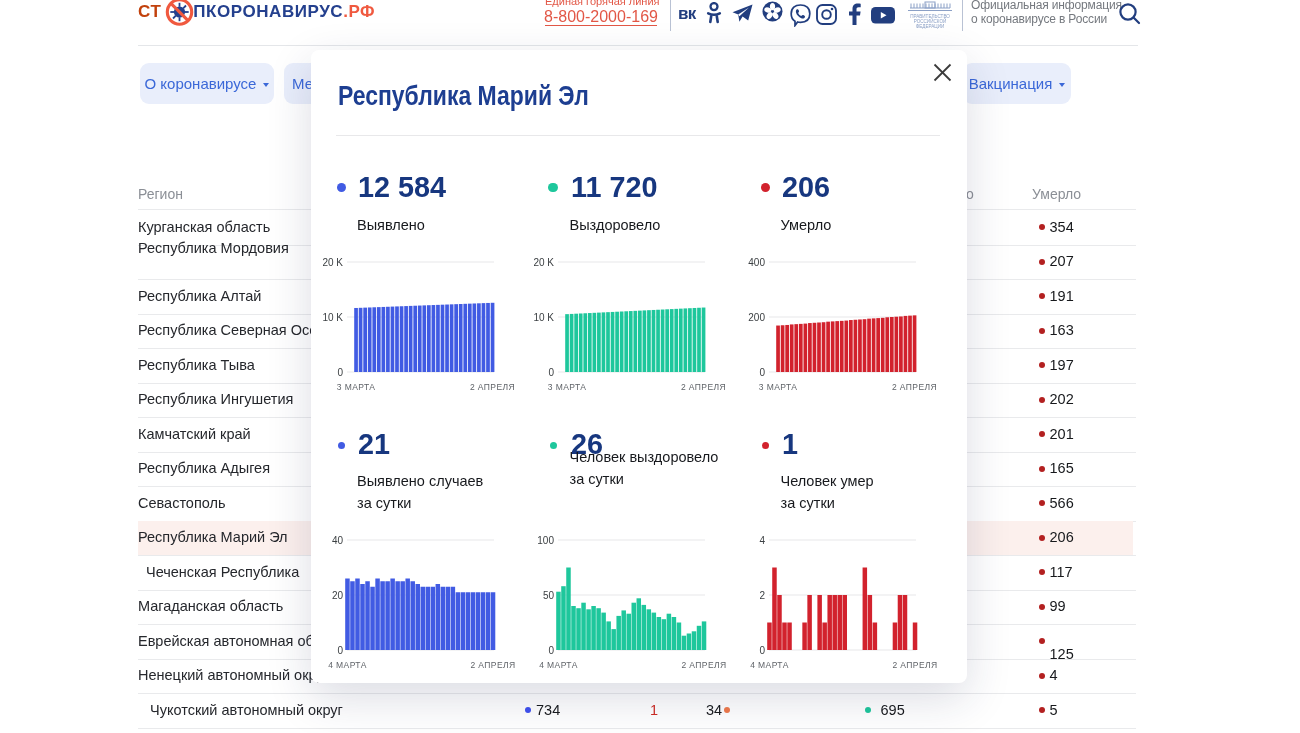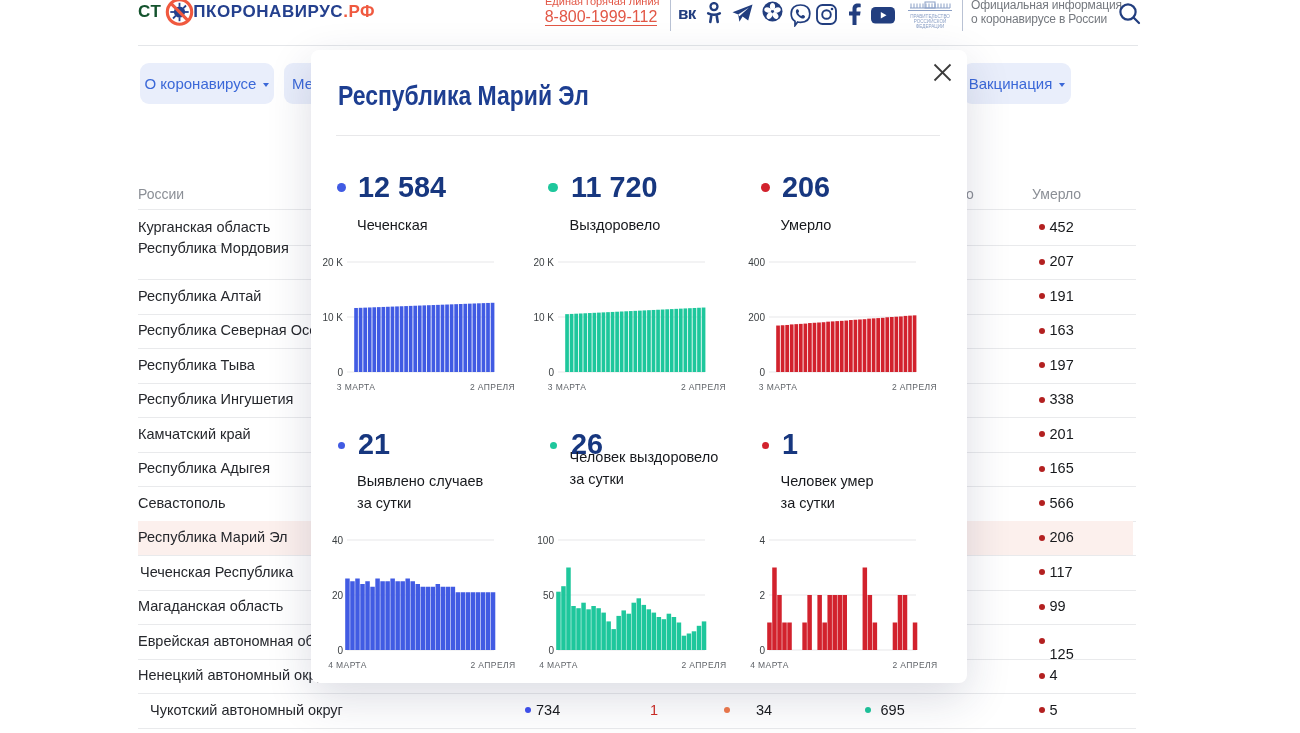--- a/index.html
+++ b/index.html
@@ -4,40 +4,40 @@
 html,body{width:1300px;height:733px;overflow:hidden;background:#fff;font-family:"Liberation Sans",sans-serif;position:relative}
 .abs{position:absolute}
 .navbtn{position:absolute;top:63px;height:41px;background:#e9eefb;border-radius:9px;color:#3b68d8;font-size:15px;display:flex;align-items:center;justify-content:center;white-space:nowrap}
 .arr{display:inline-block;width:0;height:0;border-left:3.5px solid transparent;border-right:3.5px solid transparent;border-top:4.5px solid #3b68d8;margin-left:7px;margin-top:3px}
 .rowtx{position:absolute;left:0;font-size:14.5px;color:#25272c;white-space:nowrap}
 .dot{position:absolute;border-radius:50%}
 .num{position:absolute;font-size:14.5px;color:#17191c;white-space:nowrap}
 .bignum{font-weight:bold;font-size:30px;color:#17377f;display:inline-block;transform:scaleX(0.96);transform-origin:0 50%;white-space:nowrap}
 .slabel{position:absolute;font-size:14.5px;color:#17191d;line-height:22px;white-space:nowrap}
 </style></head><body>
-<div class="abs" style="left:138px;top:2px;font-weight:bold;font-size:17px;letter-spacing:0.55px;white-space:nowrap"><span style="color:#14532d">СТ</span><span style="display:inline-block;width:32px"></span><span style="color:#24408e">ПКОРОНАВИРУС</span><span style="color:#f0593f">.РФ</span></div>
+<div class="abs" style="left:138px;top:2px;font-weight:bold;font-size:17px;letter-spacing:0.55px;white-space:nowrap"><span style="color:#c2410c">СТ</span><span style="display:inline-block;width:32px"></span><span style="color:#24408e">ПКОРОНАВИРУС</span><span style="color:#f0593f">.РФ</span></div>
 <svg class="abs" style="left:164px;top:-2px" width="32" height="30">
     <g transform="translate(15.5,14)">
       <g fill="#24408e">
         <circle r="5.6"></circle>
         <rect x="-0.9" y="-9.2" width="1.8" height="4" transform="rotate(0)"></rect>
         <rect x="-0.9" y="-9.2" width="1.8" height="4" transform="rotate(45)"></rect>
         <rect x="-0.9" y="-9.2" width="1.8" height="4" transform="rotate(90)"></rect>
         <rect x="-0.9" y="-9.2" width="1.8" height="4" transform="rotate(135)"></rect>
         <rect x="-0.9" y="-9.2" width="1.8" height="4" transform="rotate(180)"></rect>
         <rect x="-0.9" y="-9.2" width="1.8" height="4" transform="rotate(225)"></rect>
         <rect x="-0.9" y="-9.2" width="1.8" height="4" transform="rotate(270)"></rect>
         <rect x="-0.9" y="-9.2" width="1.8" height="4" transform="rotate(315)"></rect>
       </g>
       <circle r="12.2" fill="none" stroke="#f0593f" stroke-width="3.1"></circle>
       <line x1="-8.6" y1="-8.6" x2="8.6" y2="8.6" stroke="#f0593f" stroke-width="3.1"></line>
     </g>
   </svg>
 <div class="abs" style="left:545px;top:-5.5px;width:112px;text-align:center;color:#e25746;font-size:11px;white-space:nowrap">Единая горячая линия</div>
-<div class="abs" style="left:543px;top:8px;width:116px;text-align:center;color:#e25746;font-size:16px;white-space:nowrap">8-800-1999-112</div>
+<div class="abs" style="left:543px;top:8px;width:116px;text-align:center;color:#e25746;font-size:16px;white-space:nowrap">8-800-2000-169</div>
 <div class="abs" style="left:545px;top:24.5px;width:112px;height:1.5px;background:#e25746"></div>
 <div class="abs" style="left:670px;top:0;width:1px;height:31px;background:#b9c2d4"></div>
 <div class="abs" style="left:678px;top:4px;width:21px;font-weight:bold;font-size:17px;letter-spacing:-0.8px;color:#223e7f">вк</div>
 <svg class="abs" style="left:706px;top:2px" width="16" height="24">
     <circle cx="8" cy="4.6" r="3.5" fill="none" stroke="#223e7f" stroke-width="2.3"></circle>
     <path d="M2.2 11.4 Q8 14.2 13.8 11.4" fill="none" stroke="#223e7f" stroke-width="2.6" stroke-linecap="round"></path>
     <path d="M5.2 14.2 L4.3 20 M10.8 14.2 L11.7 20" fill="none" stroke="#223e7f" stroke-width="2.6" stroke-linecap="round"></path>
   </svg>
 <svg class="abs" style="left:732px;top:4px" width="21" height="19">
     <path d="M20.5 0.5 L0.5 8.3 L6.2 10.6 L7.4 17.8 L10.6 12.4 L16.2 16.6 Z" fill="#223e7f"></path>
@@ -96,66 +96,66 @@
 <div class="abs" style="left:962px;top:0;width:1px;height:31px;background:#b9c2d4"></div>
 <div class="abs" style="left:971px;top:-2px;font-size:12px;line-height:14px;letter-spacing:-0.15px;color:#75797f">Официальная информация<br>о коронавирусе в России</div>
 <svg class="abs" style="left:1118px;top:2px" width="24" height="24">
     <circle cx="10" cy="10" r="7.6" fill="none" stroke="#223e7f" stroke-width="2.2"></circle>
     <line x1="15.5" y1="15.5" x2="21" y2="21" stroke="#223e7f" stroke-width="2.2" stroke-linecap="round"></line>
   </svg>
 <div class="abs" style="left:138px;top:45px;width:1000px;height:1px;background:#e4e6e9"></div>
 <div class="navbtn" style="left:140px;width:134px">О коронавирусе<span class="arr"></span></div>
 <div class="navbtn" style="left:284px;width:92px;justify-content:flex-start;padding-left:8px">Медиа<span class="arr"></span></div>
 <div class="navbtn" style="left:963px;width:108px">Вакцинация<span class="arr"></span></div>
-<div class="abs" style="left:138px;top:186px;font-size:14px;color:#8b8f96">России</div>
+<div class="abs" style="left:138px;top:186px;font-size:14px;color:#8b8f96">Регион</div>
 <div class="abs" style="left:886px;top:186px;font-size:14px;color:#8b8f96">Выздоровело</div>
 <div class="abs" style="left:1032px;top:186px;font-size:14px;color:#8b8f96">Умерло</div>
 <div class="abs" style="left:138px;top:209px;width:998px;height:1px;background:#e9eaec"></div>
 <div class="rowtx" style="left:138px;top:218.8px">Курганская область</div>
 <div class="dot" style="left:1038.5px;top:224.2px;width:6px;height:6px;background:#b32020"></div>
-<div class="num" style="left:1049.5px;top:218.8px">452</div>
+<div class="num" style="left:1049.5px;top:218.8px">354</div>
 <div class="abs" style="left:138px;top:244.5px;width:998px;height:1px;background:#e9eaec"></div>
 <div class="rowtx" style="left:138px;top:240px">Республика Мордовия</div>
 <div class="dot" style="left:1038.5px;top:258.8px;width:6px;height:6px;background:#b32020"></div>
 <div class="num" style="left:1049.5px;top:253.2px">207</div>
 <div class="abs" style="left:138px;top:279.0px;width:998px;height:1px;background:#e9eaec"></div>
 <div class="rowtx" style="left:138px;top:287.8px">Республика Алтай</div>
 <div class="dot" style="left:1038.5px;top:293.2px;width:6px;height:6px;background:#b32020"></div>
 <div class="num" style="left:1049.5px;top:287.8px">191</div>
 <div class="abs" style="left:138px;top:313.5px;width:998px;height:1px;background:#e9eaec"></div>
 <div class="rowtx" style="left:138px;top:322.2px">Республика Северная Осетия</div>
 <div class="dot" style="left:1038.5px;top:327.8px;width:6px;height:6px;background:#b32020"></div>
 <div class="num" style="left:1049.5px;top:322.2px">163</div>
 <div class="abs" style="left:138px;top:348.0px;width:998px;height:1px;background:#e9eaec"></div>
 <div class="rowtx" style="left:138px;top:356.8px">Республика Тыва</div>
 <div class="dot" style="left:1038.5px;top:362.2px;width:6px;height:6px;background:#b32020"></div>
 <div class="num" style="left:1049.5px;top:356.8px">197</div>
 <div class="abs" style="left:138px;top:382.5px;width:998px;height:1px;background:#e9eaec"></div>
 <div class="rowtx" style="left:138px;top:391.2px">Республика Ингушетия</div>
 <div class="dot" style="left:1038.5px;top:396.8px;width:6px;height:6px;background:#b32020"></div>
-<div class="num" style="left:1049.5px;top:391.2px">338</div>
+<div class="num" style="left:1049.5px;top:391.2px">202</div>
 <div class="abs" style="left:138px;top:417.0px;width:998px;height:1px;background:#e9eaec"></div>
 <div class="rowtx" style="left:138px;top:425.8px">Камчатский край</div>
 <div class="dot" style="left:1038.5px;top:431.2px;width:6px;height:6px;background:#b32020"></div>
 <div class="num" style="left:1049.5px;top:425.8px">201</div>
 <div class="abs" style="left:138px;top:451.5px;width:998px;height:1px;background:#e9eaec"></div>
 <div class="rowtx" style="left:138px;top:460.2px">Республика Адыгея</div>
 <div class="dot" style="left:1038.5px;top:465.8px;width:6px;height:6px;background:#b32020"></div>
 <div class="num" style="left:1049.5px;top:460.2px">165</div>
 <div class="abs" style="left:138px;top:486.0px;width:998px;height:1px;background:#e9eaec"></div>
 <div class="rowtx" style="left:138px;top:494.8px">Севастополь</div>
 <div class="dot" style="left:1038.5px;top:500.2px;width:6px;height:6px;background:#b32020"></div>
 <div class="num" style="left:1049.5px;top:494.8px">566</div>
 <div class="abs" style="left:138px;top:520.5px;width:998px;height:1px;background:#e9eaec"></div>
 <div class="abs" style="left:138px;top:520.5px;width:995px;height:34.5px;background:#fcf0ed"></div>
 <div class="rowtx" style="left:138px;top:529.2px">Республика Марий Эл</div>
 <div class="dot" style="left:1038.5px;top:534.8px;width:6px;height:6px;background:#b32020"></div>
 <div class="num" style="left:1049.5px;top:529.2px">206</div>
 <div class="abs" style="left:138px;top:555.0px;width:998px;height:1px;background:#e9eaec"></div>
-<div class="rowtx" style="left:140px;top:563.8px">Чеченская Республика</div>
+<div class="rowtx" style="left:146px;top:563.8px">Чеченская Республика</div>
 <div class="dot" style="left:1038.5px;top:569.2px;width:6px;height:6px;background:#b32020"></div>
 <div class="num" style="left:1049.5px;top:563.8px">117</div>
 <div class="abs" style="left:138px;top:589.5px;width:998px;height:1px;background:#e9eaec"></div>
 <div class="rowtx" style="left:138px;top:598.2px">Магаданская область</div>
 <div class="dot" style="left:1038.5px;top:603.8px;width:6px;height:6px;background:#b32020"></div>
 <div class="num" style="left:1049.5px;top:598.2px">99</div>
 <div class="abs" style="left:138px;top:624.0px;width:998px;height:1px;background:#e9eaec"></div>
 <div class="rowtx" style="left:138px;top:632.8px">Еврейская автономная область</div>
 <div class="dot" style="left:1038.5px;top:638.2px;width:6px;height:6px;background:#b32020"></div>
 <div class="num" style="left:1049.5px;top:646px">125</div>
@@ -165,33 +165,33 @@
 <div class="num" style="left:1049.5px;top:667.2px">4</div>
 <div class="abs" style="left:138px;top:693.0px;width:998px;height:1px;background:#e9eaec"></div>
 <div class="rowtx" style="left:150px;top:701.8px">Чукотский автономный округ</div>
 <div class="dot" style="left:1038.5px;top:707.2px;width:6px;height:6px;background:#b32020"></div>
 <div class="num" style="left:1049.5px;top:701.8px">5</div>
 <div class="abs" style="left:138px;top:727.5px;width:998px;height:1px;background:#e9eaec"></div>
 <div class="dot" style="left:524.5px;top:707.2px;width:6px;height:6px;background:#3f51f0"></div>
 <div class="num" style="left:536px;top:701.8px">734</div>
 <div class="num" style="left:650px;top:701.8px;color:#cf2b24">1</div>
 <div class="dot" style="left:724px;top:707.2px;width:6px;height:6px;background:#f07a4b"></div>
-<div class="num" style="left:756px;top:701.8px">34</div>
+<div class="num" style="left:706px;top:701.8px">34</div>
 <div class="dot" style="left:864.5px;top:707.2px;width:6px;height:6px;background:#1ec79c"></div>
 <div class="num" style="left:880.5px;top:701.8px">695</div>
 <div class="abs" style="left:310.5px;top:49.5px;width:656.5px;height:633px;background:#fff;border-radius:8px;box-shadow:0 15px 45px rgba(30,40,80,0.16)"></div>
 <div class="abs" style="left:338px;top:80px"><span style="display:inline-block;font-weight:bold;font-size:28px;color:#1d3e91;transform:scaleX(0.82);transform-origin:0 50%;white-space:nowrap">Республика Марий Эл</span></div>
 <svg class="abs" style="left:933px;top:62.5px" width="19" height="19">
     <line x1="1.5" y1="1.5" x2="17.5" y2="17.5" stroke="#3a3a3a" stroke-width="1.8"></line>
     <line x1="17.5" y1="1.5" x2="1.5" y2="17.5" stroke="#3a3a3a" stroke-width="1.8"></line>
   </svg>
 <div class="abs" style="left:336px;top:135px;width:604px;height:1px;background:#e8e8ea"></div>
 <div class="dot" style="left:336.6px;top:182.9px;width:9.5px;height:9.5px;background:#415be3"></div>
 <div class="abs" style="left:358px;top:170px"><span class="bignum">12 584</span></div>
-<div class="slabel" style="left:357px;top:213.5px">Чеченская</div>
+<div class="slabel" style="left:357px;top:213.5px">Выявлено</div>
 <div class="dot" style="left:548.2px;top:182.9px;width:9.5px;height:9.5px;background:#1ec79c"></div>
 <div class="abs" style="left:570.5px;top:170px"><span class="bignum">11 720</span></div>
 <div class="slabel" style="left:569.5px;top:213.5px">Выздоровело</div>
 <div class="dot" style="left:760.8px;top:182.9px;width:9.5px;height:9.5px;background:#d2222d"></div>
 <div class="abs" style="left:781.5px;top:170px"><span class="bignum">206</span></div>
 <div class="slabel" style="left:780.5px;top:213.5px">Умерло</div>
 <svg class="abs" style="left:307px;top:250px;overflow:visible" width="200" height="145">
     <line x1="40" y1="12" x2="187" y2="12" stroke="#e7e7e9" stroke-width="1"></line>
     <line x1="40" y1="67" x2="187" y2="67" stroke="#e7e7e9" stroke-width="1"></line>
     <line x1="40" y1="122" x2="187" y2="122" stroke="#e7e7e9" stroke-width="1"></line>

